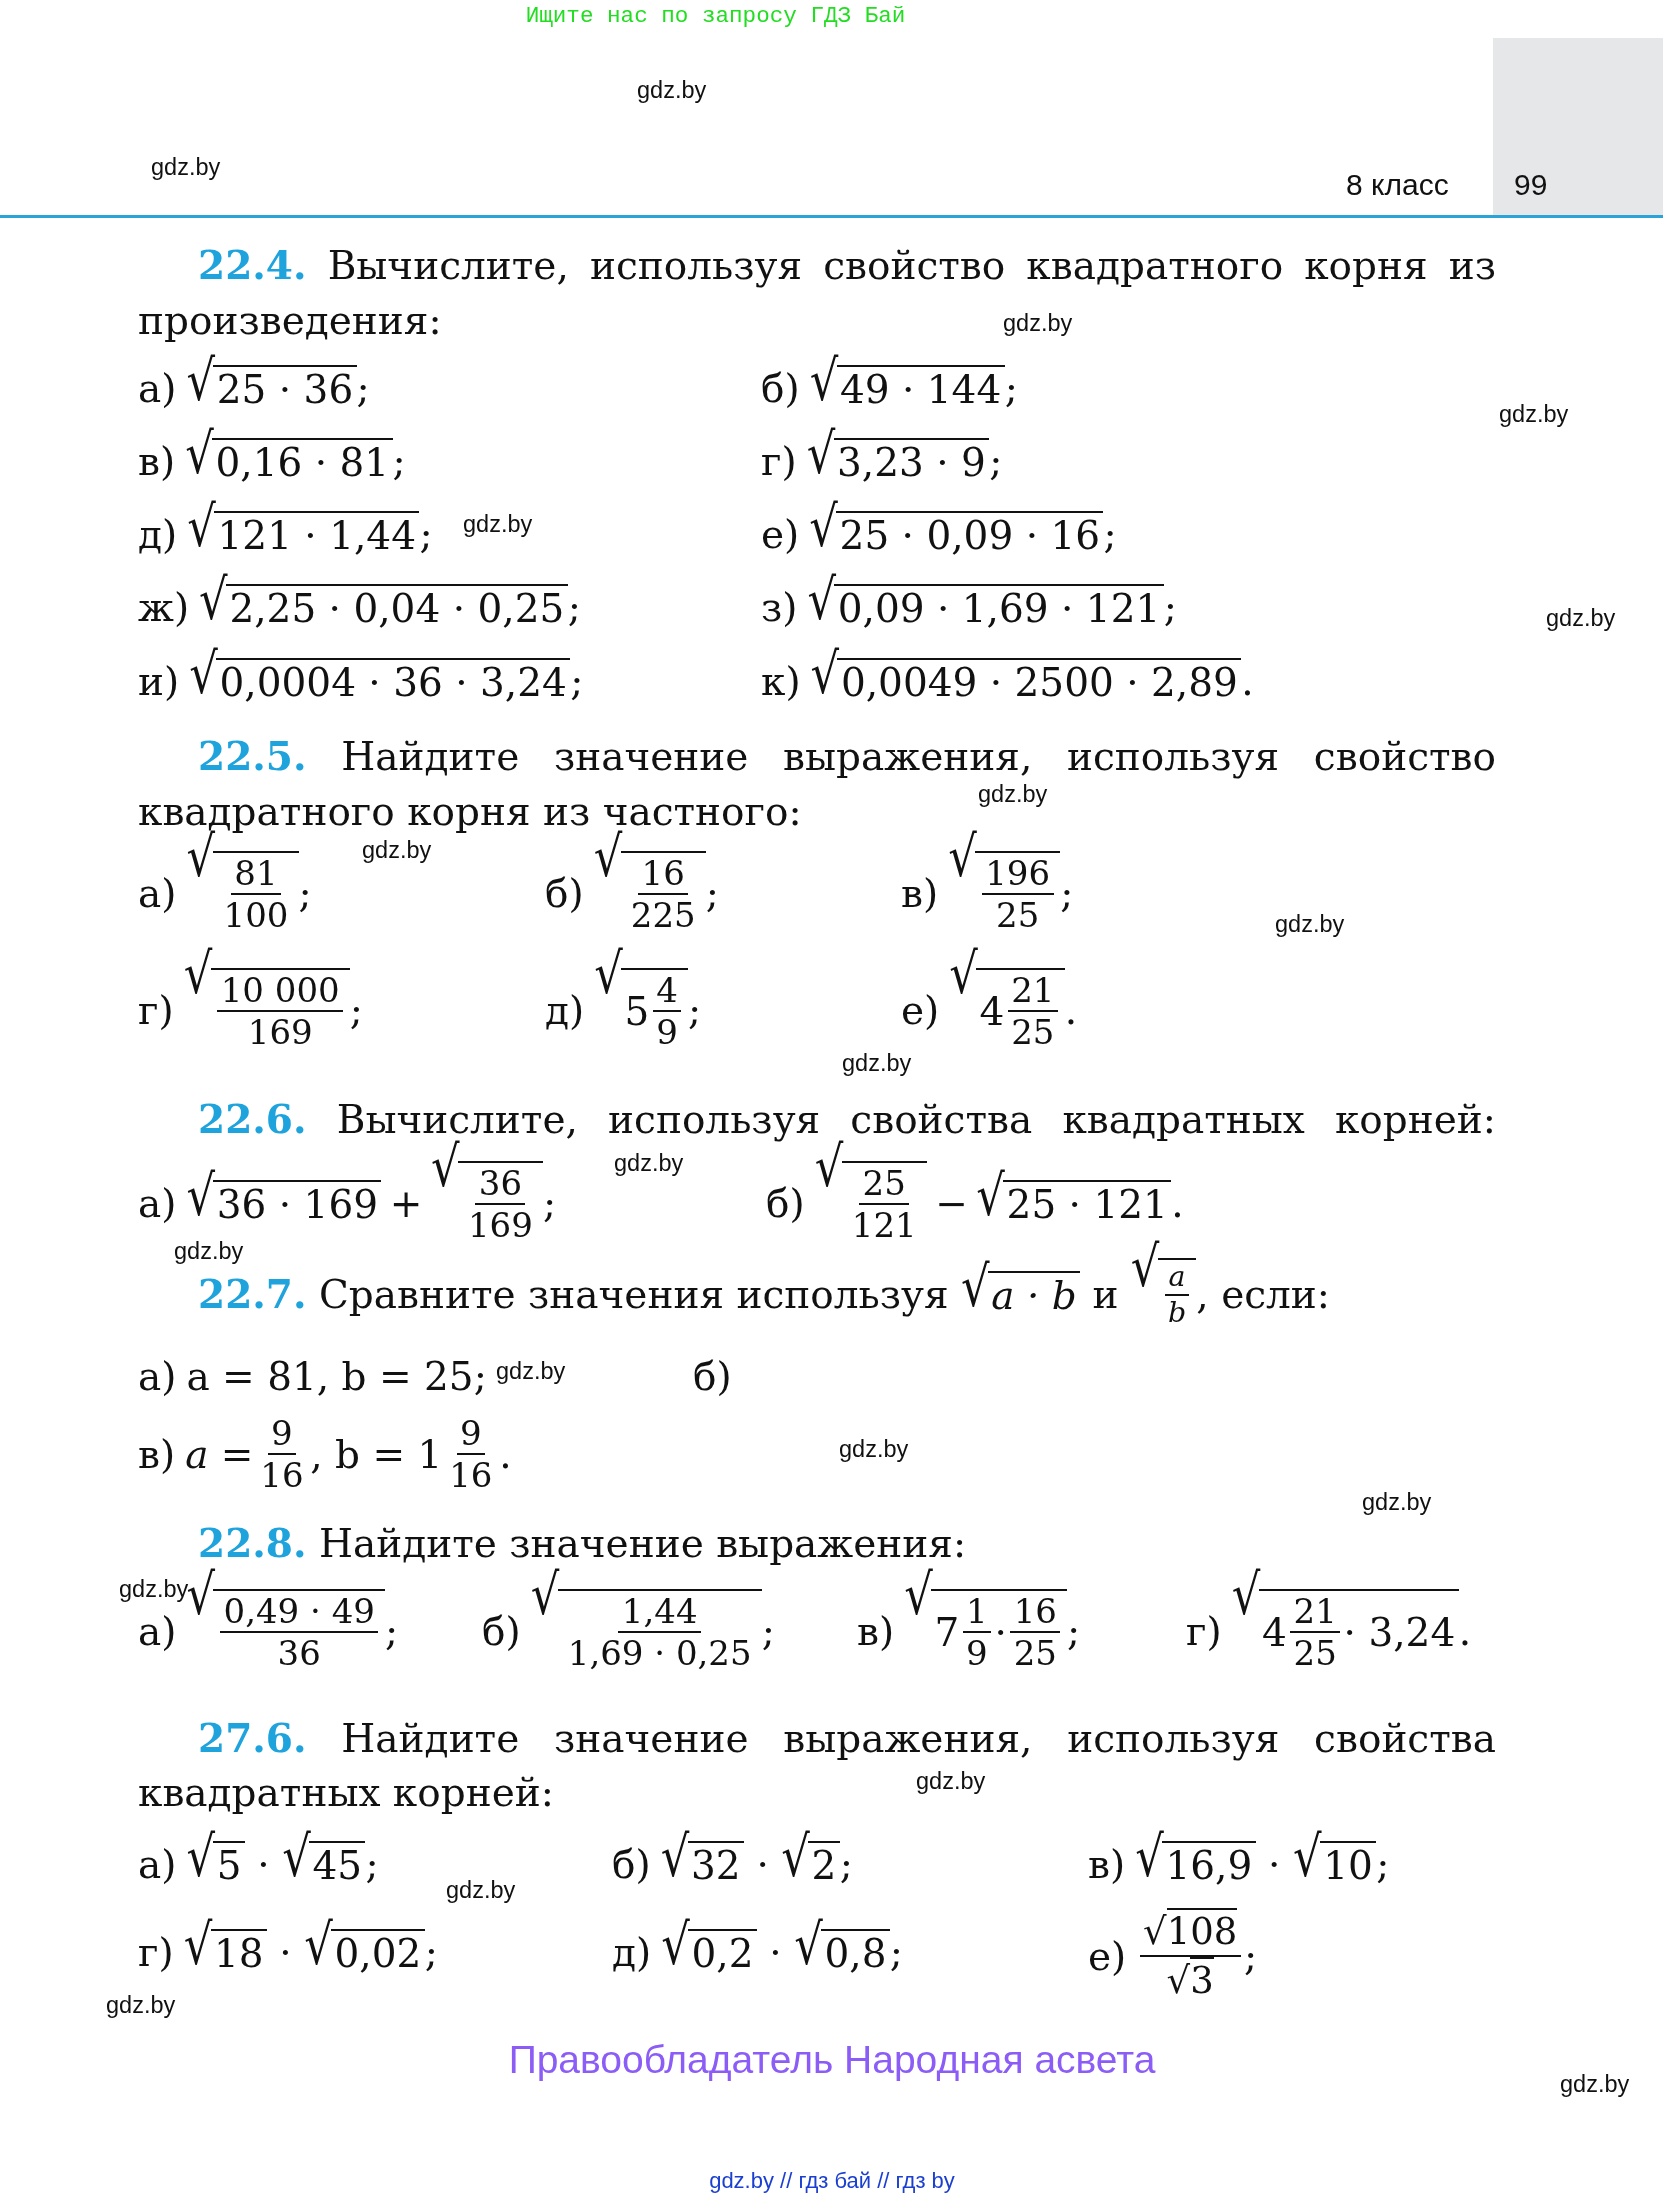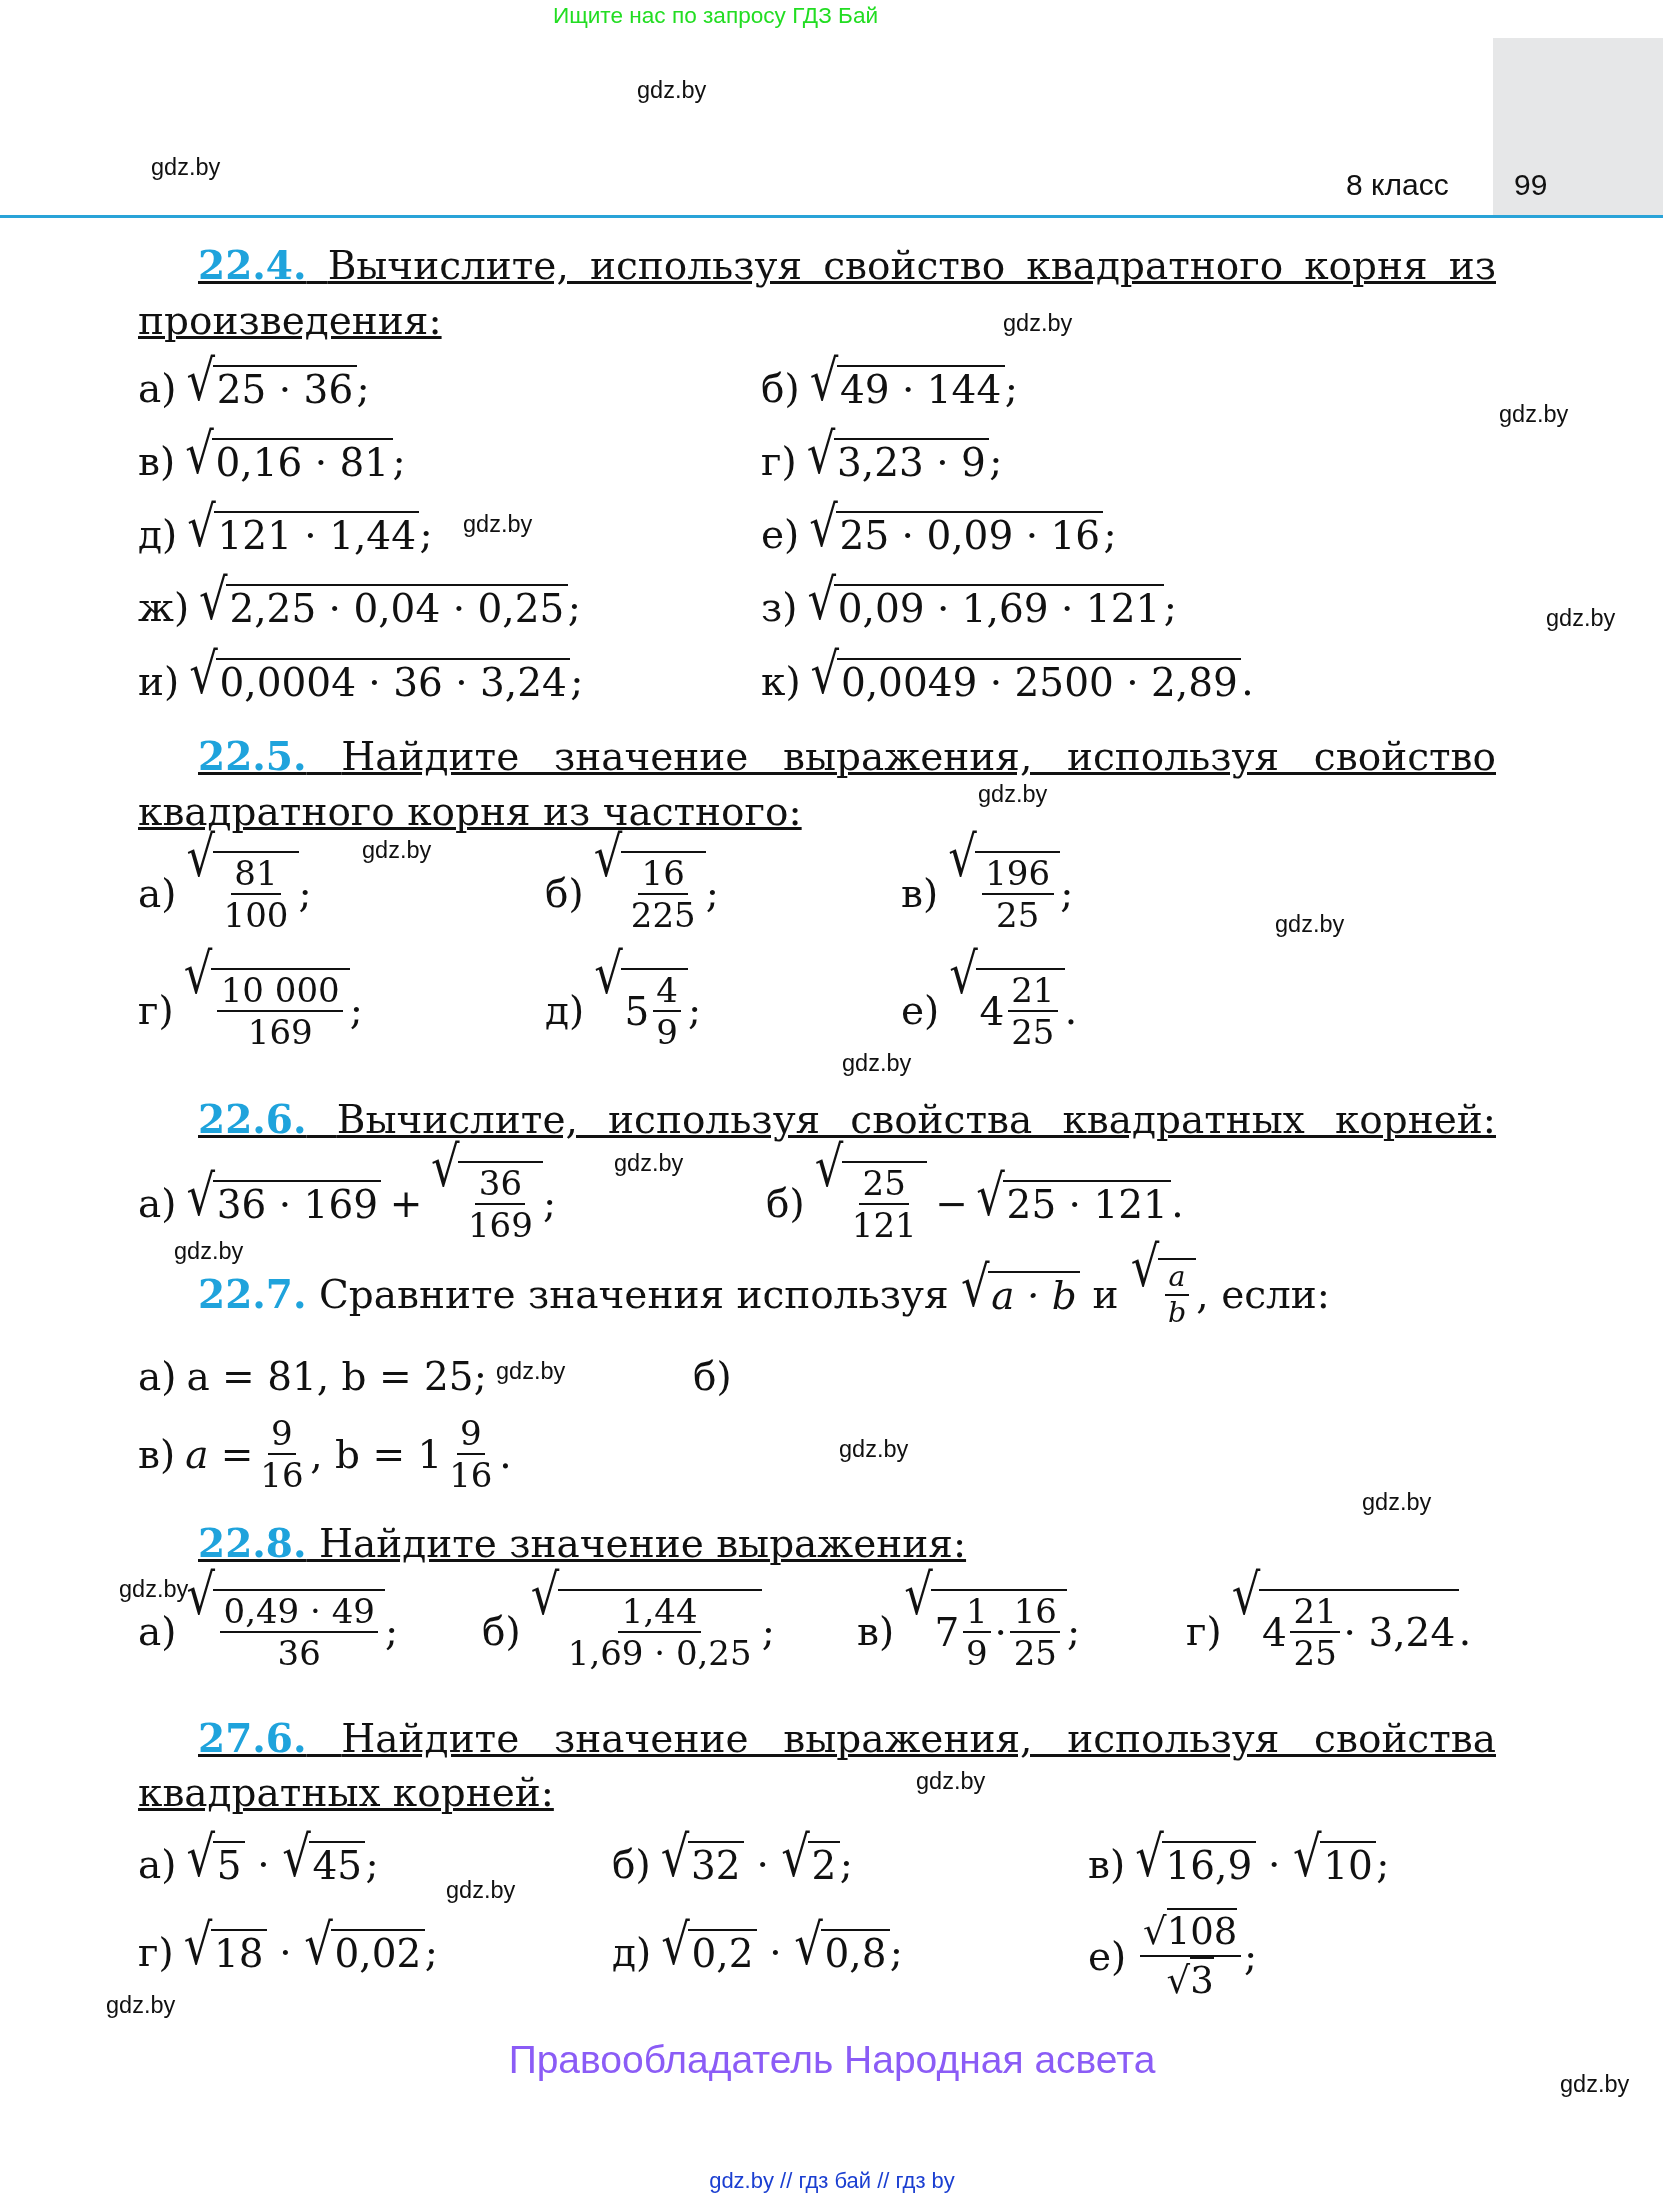--- a/index.html
+++ b/index.html
@@ -1,24 +1,24 @@
 <!DOCTYPE html>
 <html style="font-size:13.4px"><head>
 <meta charset="utf-8">
 <style>
   html,body{margin:0;padding:0;background:#fff;}
   body{width:1664px;height:2205px;position:relative;overflow:hidden;font-family:"DejaVu Serif","Liberation Serif",serif;color:#111;}
   .abs{position:absolute;}
-  .top-banner{left:0;width:1431px;top:3.4px;text-align:center;font-family:Liberation Sans, sans-serif;font-size:22.6px;color:#22dd22;}
+  .top-banner{left:0;width:1431px;top:3.4px;text-align:center;font-family:Liberation Mono, monospace;font-size:22.6px;color:#22dd22;}
   .wm{font-family:"Liberation Sans",sans-serif;font-size:23.5px;color:#111;}
   .pagebox{left:1493px;top:38px;width:171px;height:178px;background:#e6e7e8;}
   .hdr-class{left:1346px;top:168px;font-family:"Liberation Sans",sans-serif;font-size:30px;}
   .hdr-page{left:1514px;top:168px;font-family:"Liberation Sans",sans-serif;font-size:30px;}
   .rule{left:0;top:215px;width:1664px;height:3.4px;background:#29a3d8;}
-  .txt{font-size:39px;line-height:55px;white-space:nowrap;text-decoration:underline;}
+  .txt{font-size:39px;line-height:55px;white-space:nowrap;}
   .num{color:#1fa3dc;font-weight:bold;}
   .just{width:1358px;text-align:justify;text-align-last:justify;}
   .item{font-size:39px;white-space:nowrap;display:flex;align-items:center;}
   .lbl{margin-right:10px;}
   .sqrt{display:inline-flex;align-items:stretch;}
   .rad{font-size:1.15em;line-height:1;transform:scaleY(1.25);transform-origin:bottom;margin-right:-1.7px;}
   .under{border-top:2.5px solid #111;padding:0 3.4px;display:inline-flex;align-items:center;}
   .frac{display:inline-flex;flex-direction:column;align-items:center;vertical-align:middle;margin:0 3.4px;font-size:34px;line-height:40px;}
   .frac .n{border-bottom:2.5px solid #111;padding:0 3.4px;}
   .frac .d{padding:0 3.4px;}

